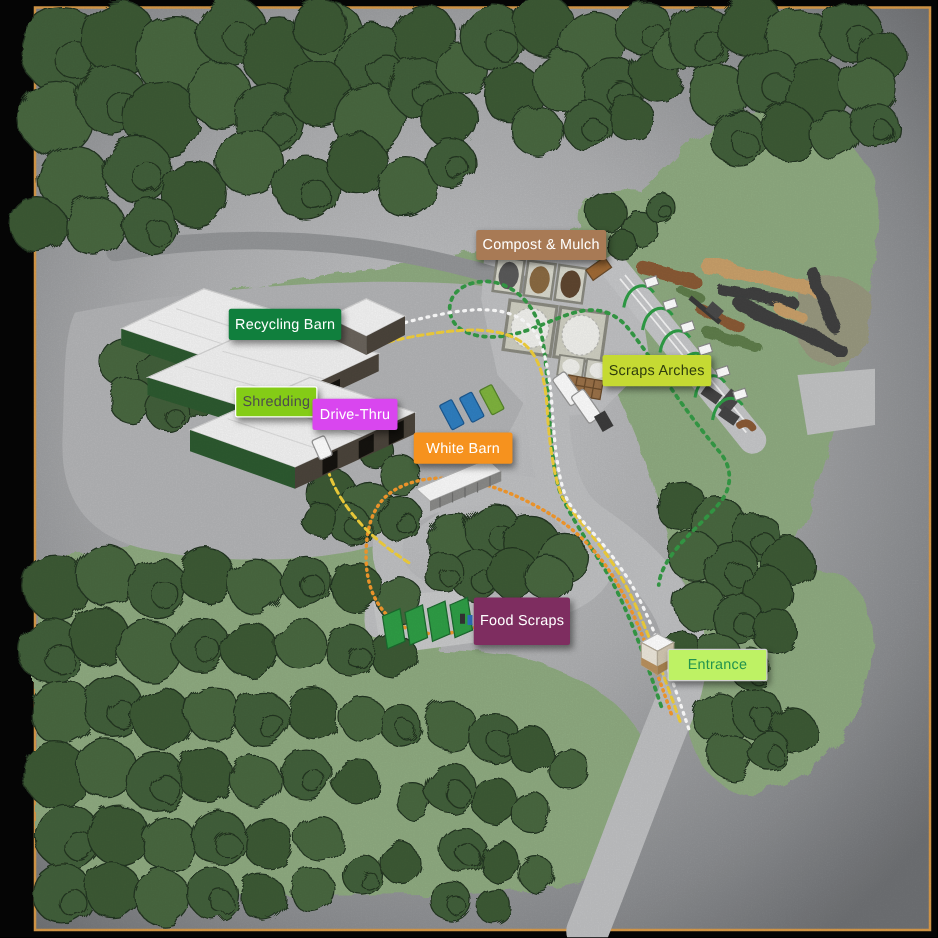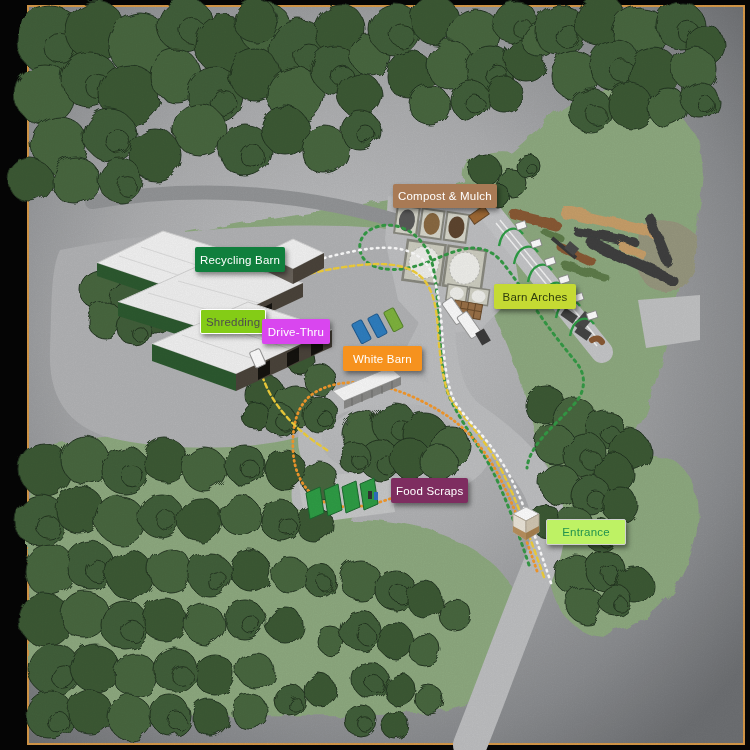--- a/index.html
+++ b/index.html
@@ -21,21 +21,21 @@
   .stage svg{position:absolute;left:0;top:0;}
   .grass{fill:var(--grass);}
   .treec{stroke:var(--tree-outline);stroke-width:1;}
   .route{fill:none;stroke-linecap:round;stroke-linejoin:round;}
   .route-white{stroke:var(--route-white);stroke-width:2.6;stroke-dasharray:1.5 4.5;}
   .route-yellow{stroke:var(--route-yellow);stroke-width:2.4;stroke-dasharray:4.5 3.5;}
   .route-orange{stroke:var(--route-orange);stroke-width:2.8;stroke-dasharray:1 3.8;}
   .route-green{stroke:var(--route-green);stroke-width:3;stroke-dasharray:2.2 4.6;}
   .map-label{position:absolute;display:flex;align-items:center;justify-content:center;
      box-sizing:border-box;padding:0 5px;font-size:11.5px;letter-spacing:.2px;white-space:nowrap;
-     border-radius:2px;box-shadow:2px 3px 5px rgba(0,0,0,.45);z-index:5;cursor:pointer;margin-left:12px;}
+     border-radius:2px;box-shadow:2px 3px 5px rgba(0,0,0,.45);z-index:5;cursor:pointer;}
 </style>
 </head>
 <body>
 
 <div class="stage">
 
 <svg width="750" height="750" viewBox="0 0 750 750">
   <defs>
     <radialGradient id="siteGrad" cx="44%" cy="44%" r="72%">
       <stop offset="0%" stop-color="#c6c7c9"></stop>
@@ -433,25 +433,25 @@
 <div class="map-label" style="left: 183px; top: 247px; min-width: 87px; height: 25px; background: rgb(16, 127, 61); color: rgb(255, 255, 255);">
       <span>Recycling Barn</span>
     </div>
 <div class="map-label" style="left: 188px; top: 309px; min-width: 65px; height: 25px; background: #84cc16; color: rgb(77, 77, 77); border: 1.5px solid rgb(255, 255, 255);">
       <span>Shredding</span>
     </div>
 <div class="map-label" style="left: 250px; top: 319px; min-width: 68px; height: 25px; background: #d946ef; color: rgb(255, 255, 255);">
       <span>Drive-Thru</span>
     </div>
 <div class="map-label" style="left: 482px; top: 284px; min-width: 82px; height: 25px; background: rgb(197, 218, 51); color: rgb(47, 61, 13);">
-      <span>Barn Arches</span>
+      <span>Scraps Arches</span>
     </div>
 <div class="map-label" style="left: 331px; top: 346px; min-width: 79px; height: 25px; background: rgb(246, 146, 30); color: rgb(255, 255, 255);">
       <span>White Barn</span>
     </div>
-<div class="map-label" style="left: 379px; top: 478px; min-width: 77px; height: 25px; background: rgb(126, 45, 96); color: rgb(255, 255, 255);">
+<div class="map-label" style="left: 379px; top: 478px; min-width: 77px; height: 38px; background: rgb(126, 45, 96); color: rgb(255, 255, 255);">
       <span>Food Scraps</span>
     </div>
 <div class="map-label" style="left: 534px; top: 519px; min-width: 80px; height: 26px; background: #bef264; color: rgb(34, 147, 78); border: 1.5px solid rgb(208, 208, 208);">
       <span>Entrance</span>
     </div>
 
 </div>
 
 </body></html>

